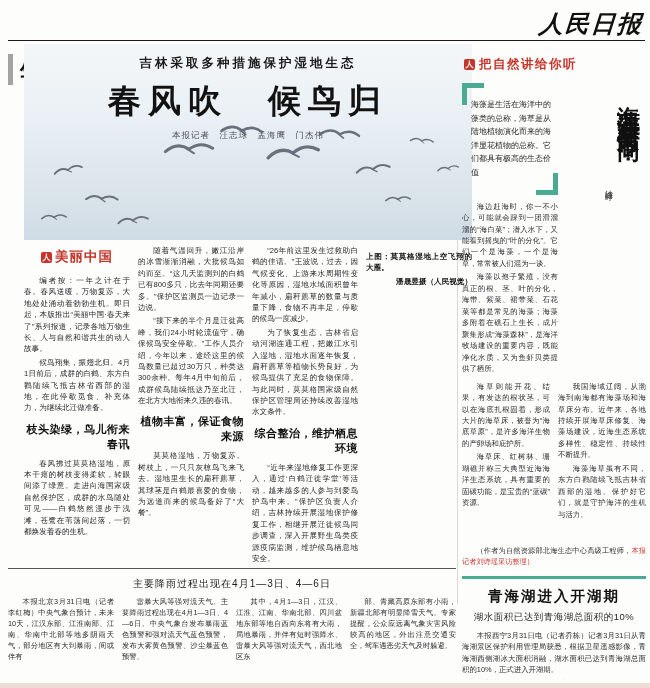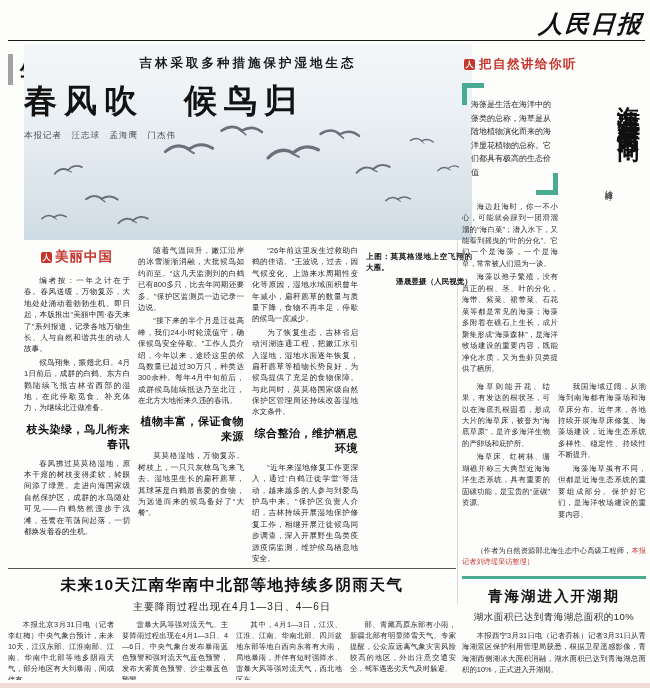--- a/index.html
+++ b/index.html
@@ -20,23 +20,23 @@
     transform:skewX(-4deg);}
   .hrule{position:absolute; left:8px; right:5px; top:40px; height:0; border-top:1.6px solid #1a1a1a;}
   .vdivider{position:absolute; left:457px; top:48px; height:556px; width:1px; background:#d9d9d9;}
   .bottom-strip{position:absolute; left:0; right:0; bottom:0; height:5px; background:#f0dcd6;}
 
   
   .main-art{position:absolute; left:24px; top:44px; width:448px; height:522px; overflow:hidden;}
   .hero{position:relative; height:196px;
     background:linear-gradient(180deg,#f4f7f9 0%,#e9eff4 40%,#d9e3ea 78%,#cfdbe4 100%);}
   .kicker{padding-top:11px; text-align:center; font-size:12.5px; font-weight:bold; letter-spacing:3px; color:#1c1c1c;}
-  .headline{margin:7px 0 0; font-size:33px; font-weight:900;
+  .headline{margin:7px 0 0; text-align:center; font-size:33px; font-weight:900;
     letter-spacing:7px; color:#121212; font-family:"Liberation Sans",sans-serif;}
-  .byline{margin-top:6px; text-align:left; font-size:8.5px; color:#4b4f55; letter-spacing:1px;}
+  .byline{margin-top:6px; text-align:center; font-size:8.5px; color:#4b4f55; letter-spacing:1px;}
   .bird{position:absolute; opacity:.85;}
 
   
   .cols{display:flex; gap:8px; margin-top:5px; height:318px; overflow:hidden;}
   .col{width:106px; flex:0 0 106px; overflow:hidden;}
   .col p{margin:0 0 2px; font-size:7.6px; line-height:1.5; text-align:justify;
     text-indent:2em; color:#28292b;}
   .subhead{margin:8px 0 6px; font-size:11px; font-weight:bold; text-align:right;
     letter-spacing:.5px; color:#111;}
   .ed-note{color:#333;}
@@ -180,21 +180,20 @@
         <p>“近年来湿地修复工作更深入，通过‘白鹤迁徙学堂’等活动，越来越多的人参与到爱鸟护鸟中来。”保护区负责人介绍，吉林持续开展湿地保护修复工作，相继开展迁徙候鸟同步调查，深入开展野生鸟类疫源疫病监测，维护候鸟栖息地安全。</p>
       </div>
       <div class="col">
         <p class="caption1">上图：莫莫格湿地上空飞翔的大雁。</p>
         <p class="caption2">潘晟昱摄（人民视觉）</p>
       </div>
     </div>
   </section>
 
   <section class="weather">
-    <h2 class="w-headline">未来10天江南华南中北部等地持续多阴雨天气</h2>
     <div class="w-subtitle">主要降雨过程出现在4月1—3日、4—6日</div>
     <div class="w-cols">
       <div class="w-col">
         <p>本报北京3月31日电（记者李红梅）中央气象台预计，未来10天，江汉东部、江淮南部、江南、华南中北部等地多阴雨天气，部分地区有大到暴雨，间或伴有</p>
       </div>
       <div class="w-col">
         <p>雷暴大风等强对流天气。主要降雨过程出现在4月1—3日、4—6日。中央气象台发布暴雨蓝色预警和强对流天气蓝色预警，发布大雾黄色预警、沙尘暴蓝色预警。</p>
       </div>
       <div class="w-col">
         <p>其中，4月1—3日，江汉、江淮、江南、华南北部、四川盆地东部等地自西向东将有大雨，局地暴雨，并伴有短时强降水、雷暴大风等强对流天气，西北地区东</p>
@@ -223,21 +222,21 @@
       <div class="vblock">
         <div class="vtitle">海藻海草有何不同？</div>
         <div class="vauthor">沙峥峥</div>
       </div>
     </div>
 
     <div class="n-twocol">
       <p>海草则能开花、结果，有发达的根状茎，可以在海底扎根固着，形成大片的海草床，被誉为“海底草原”，是许多海洋生物的产卵场和庇护所。</p>
       <p>海草床、红树林、珊瑚礁并称三大典型近海海洋生态系统，具有重要的固碳功能，是宝贵的“蓝碳”资源。</p>
       <p>我国海域辽阔，从渤海到南海都有海藻场和海草床分布。近年来，各地持续开展海草床修复、海藻场建设，近海生态系统多样性、稳定性、持续性不断提升。</p>
-      <p>海藻海草虽有不同，但都是近海生态系统的重要组成部分。保护好它们，是海洋牧场建设的重要内容。</p>
+      <p>海藻海草虽有不同，东方白鹳陆续飞抵吉林省西部的湿地。保护好它们，就是守护海洋的生机与活力。</p>
     </div>
 
     <p class="note"><span>（作者为自然资源部北海生态中心高级工程师，</span><span class="note2">本报记者刘诗瑶采访整理）</span></p>
 
     <div class="teal-divider"></div>
 
     <section>
       <h2 class="q-headline">青海湖进入开湖期</h2>
       <div class="q-subtitle">湖水面积已达到青海湖总面积的10%</div>
       <div class="q-body">

